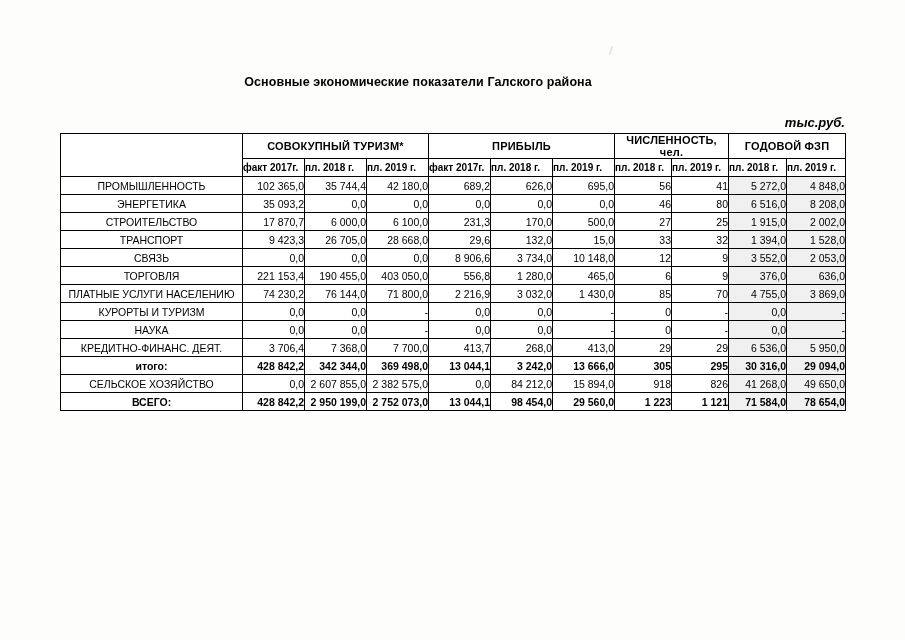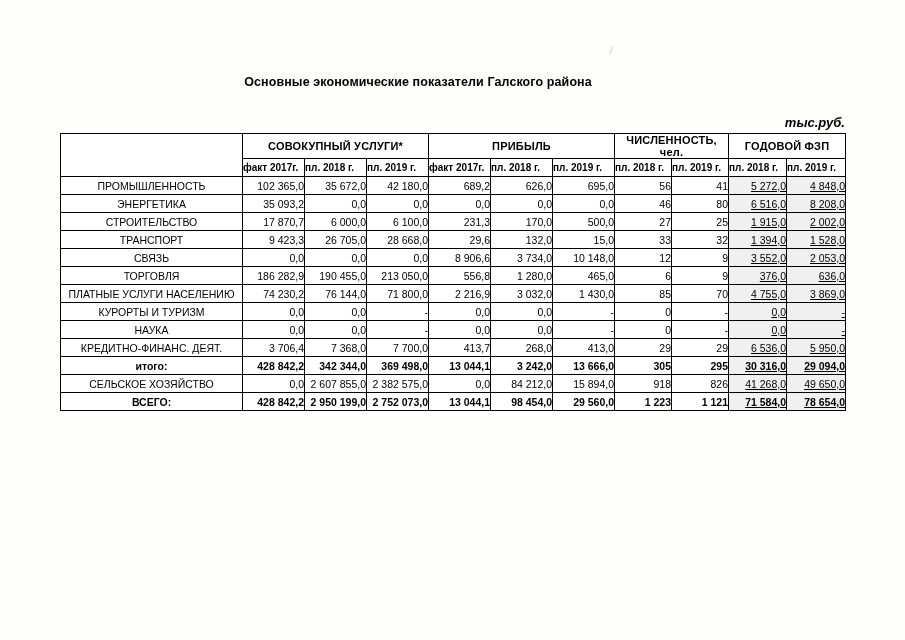--- a/index.html
+++ b/index.html
@@ -83,21 +83,20 @@
     text-align: right;
     padding-right: 5px;
     font-size: 10.5px;
     white-space: nowrap;
   }
   tr.bold td {
     font-weight: bold;
   }
   .shade {
     background: #f0f0f0 !important;
-    text-decoration: underline;
   }
   .corner {
     border-left: 1px solid #000;
     border-top: 1px solid #000;
   }
   
   .speck {
     position: absolute;
     background: #d9d9d6;
     border-radius: 50%;
@@ -129,21 +128,21 @@
           <col style="width:62px">
           <col style="width:62px">
         <col style="width:57px">
           <col style="width:57px">
         <col style="width:58px">
           <col style="width:59px">
       </colgroup>
       <thead>
         <tr>
           <th class="corner" rowspan="2"></th>
-          <th class="grp" colspan="3">СОВОКУПНЫЙ УСЛУГИ*</th>
+          <th class="grp" colspan="3">СОВОКУПНЫЙ ТУРИЗМ*</th>
           <th class="grp" colspan="3">ПРИБЫЛЬ</th>
           <th class="grp" colspan="2">ЧИСЛЕННОСТЬ, чел.</th>
           <th class="grp" colspan="2">ГОДОВОЙ ФЗП</th>
         </tr>
         <tr>
           <th class="sub">факт 2017г.</th>
           <th class="sub">пл. 2018 г.</th>
           <th class="sub">пл. 2019 г.</th>
           <th class="sub">факт 2017г.</th>
           <th class="sub">пл. 2018 г.</th>
@@ -151,21 +150,21 @@
           <th class="sub">пл. 2018 г.</th>
           <th class="sub">пл. 2019 г.</th>
           <th class="sub">пл. 2018 г.</th>
           <th class="sub">пл. 2019 г.</th>
         </tr>
       </thead>
       <tbody id="table-body">
           <tr>
             <td class="rowname">ПРОМЫШЛЕННОСТЬ</td>
             <td class="num">102 365,0</td>
-            <td class="num">35 672,0</td>
+            <td class="num">35 744,4</td>
             <td class="num">42 180,0</td>
             <td class="num">689,2</td>
             <td class="num">626,0</td>
             <td class="num">695,0</td>
             <td class="num">56</td>
             <td class="num">41</td>
             <td class="num shade">5 272,0</td>
             <td class="num shade">4 848,0</td>
           </tr>
           <tr>
@@ -215,23 +214,23 @@
             <td class="num">8 906,6</td>
             <td class="num">3 734,0</td>
             <td class="num">10 148,0</td>
             <td class="num">12</td>
             <td class="num">9</td>
             <td class="num shade">3 552,0</td>
             <td class="num shade">2 053,0</td>
           </tr>
           <tr>
             <td class="rowname">ТОРГОВЛЯ</td>
-            <td class="num">186 282,9</td>
+            <td class="num">221 153,4</td>
             <td class="num">190 455,0</td>
-            <td class="num">213 050,0</td>
+            <td class="num">403 050,0</td>
             <td class="num">556,8</td>
             <td class="num">1 280,0</td>
             <td class="num">465,0</td>
             <td class="num">6</td>
             <td class="num">9</td>
             <td class="num shade">376,0</td>
             <td class="num shade">636,0</td>
           </tr>
           <tr>
             <td class="rowname">ПЛАТНЫЕ УСЛУГИ НАСЕЛЕНИЮ</td>

